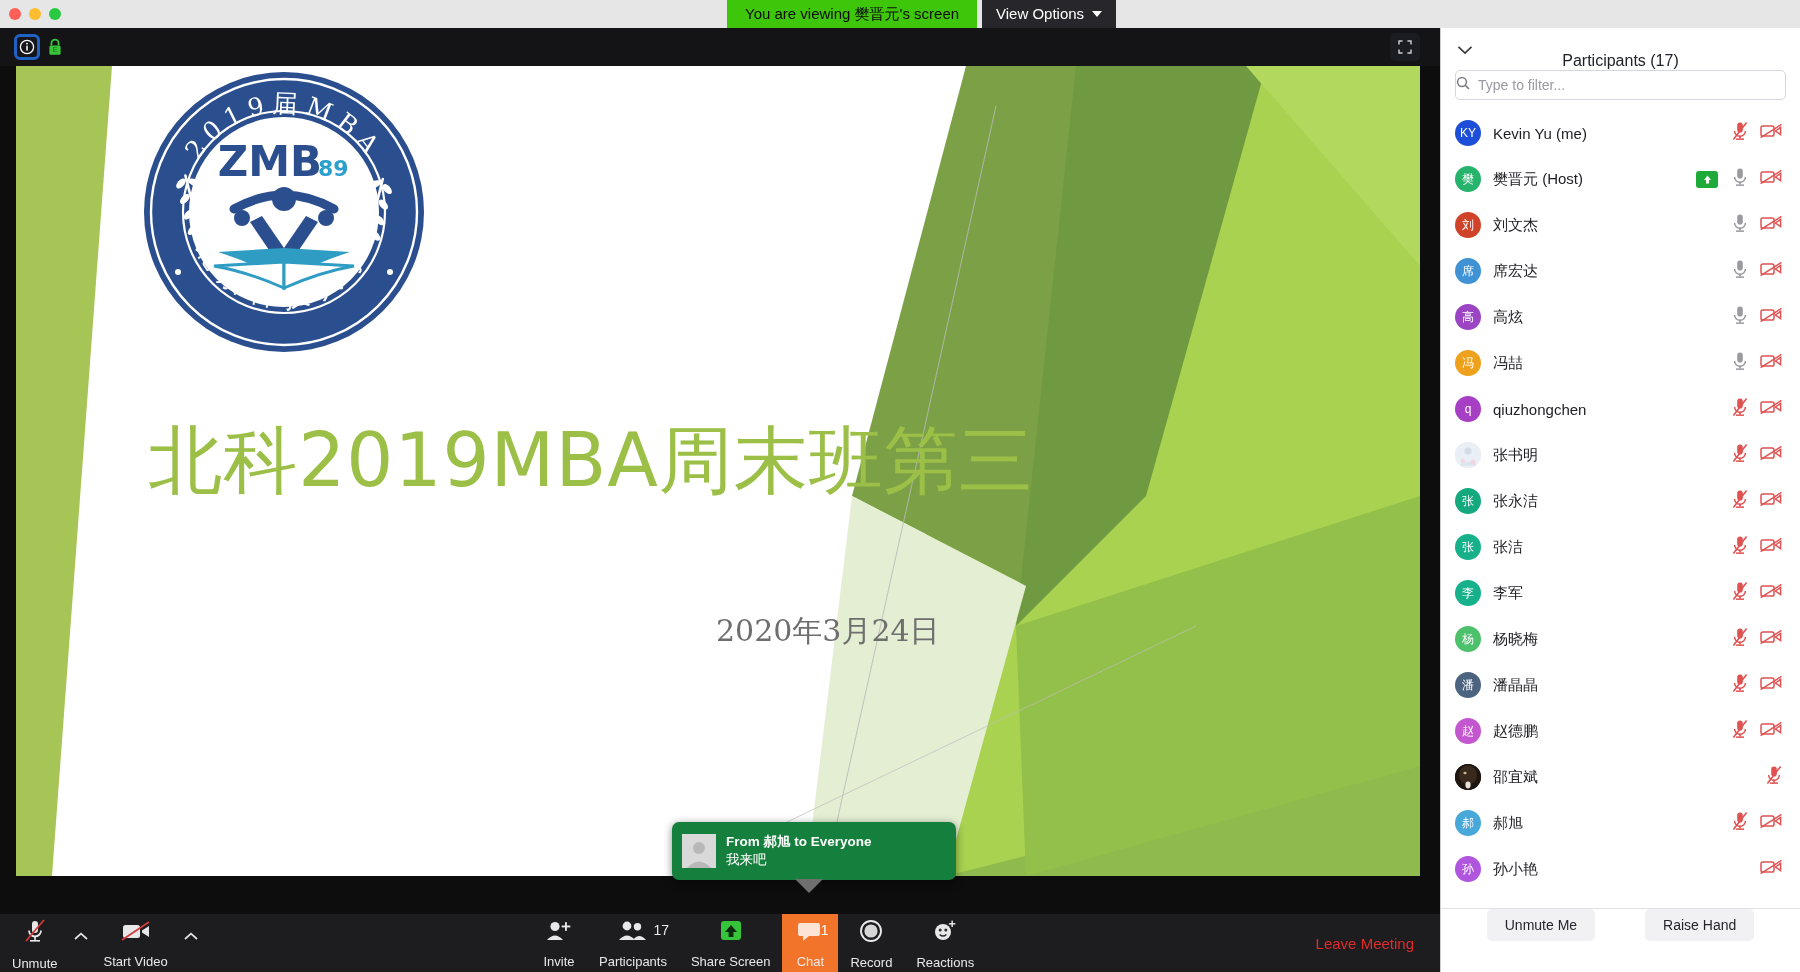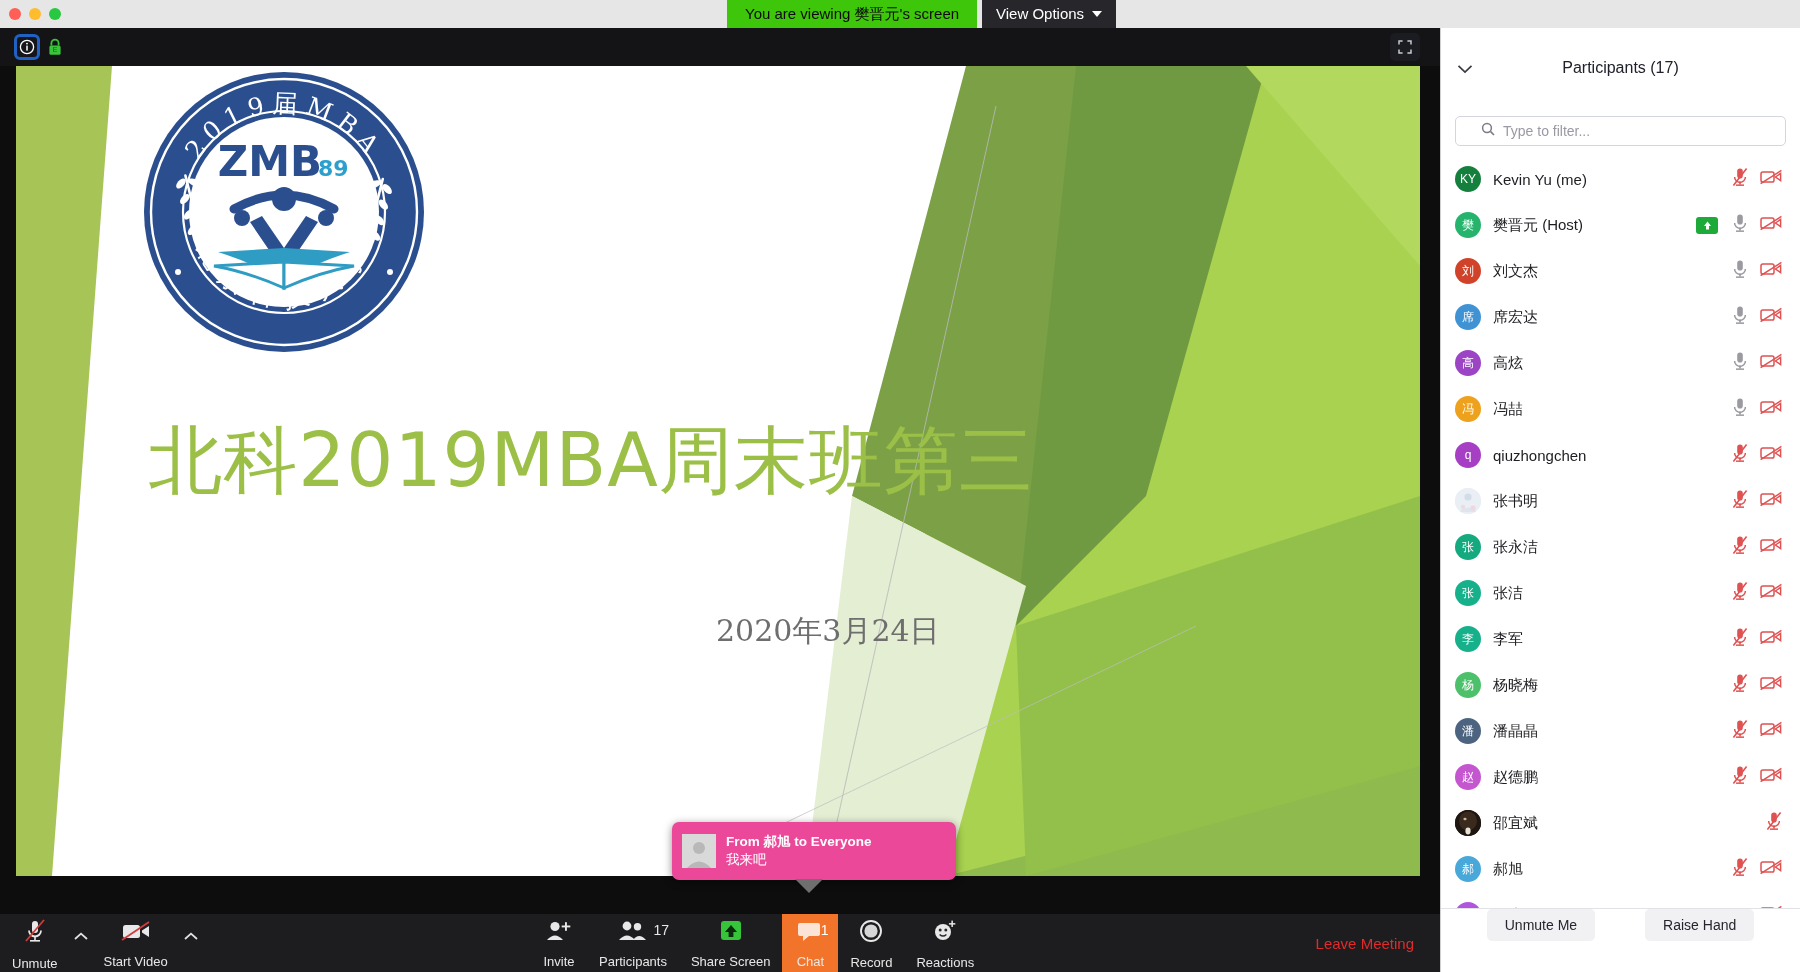--- a/index.html
+++ b/index.html
@@ -81,21 +81,21 @@
   .slide-title .ln2 { display: block; }
   .slide-date {
     position: absolute; left: 700px; top: 545px; width: 390px;
     color: #6e6e6e; font-size: 30px;
     font-family: "DejaVu Serif", "Liberation Serif", serif;
   }
 
   
   .chat-toast {
     position: absolute; left: 672px; top: 822px; width: 284px; height: 58px;
-    background: #ec4899; border-radius: 7px;
+    background: #15803d; border-radius: 7px;
     box-shadow: 0 2px 8px rgba(0,0,0,.45);
     display: flex; align-items: center; padding: 0 10px; gap: 10px;
     z-index: 40;
   }
   .chat-toast .thumb {
     width: 34px; height: 34px; background: #d9d9d9; flex: 0 0 34px;
     display: flex; align-items: flex-end; justify-content: center; overflow: hidden;
   }
   .chat-toast .meta { color: #fff; line-height: 1.35; }
   .chat-toast .from { font-size: 13.5px; font-weight: bold; }
@@ -136,30 +136,30 @@
   }
 
   
   .panel {
     position: absolute; left: 1440px; top: 28px; width: 360px; height: 944px;
     background: #fff; border-left: 1px solid #cfcfcf;
     display: flex; flex-direction: column;
   }
   .panel-head {
     position: relative; height: 42px; flex: 0 0 42px;
-    display: flex; align-items: center; justify-content: center; margin-top: 19px;
+    display: flex; align-items: flex-end; justify-content: center;
   }
   .panel-head .ttl { font-size: 16px; color: #20212b; }
   .panel-chev {
     position: absolute; left: 16px; top: 13px; cursor: pointer;
   }
   .filter-row { padding: 0 14px 10px; flex: 0 0 auto; }
   .filter-box {
     height: 30px; border: 1px solid #d4d6dd; border-radius: 5px;
-    display: flex; align-items: center; gap: 8px; padding: 0 25px; margin-top: 27px;
+    display: flex; align-items: center; gap: 8px; padding: 0 0;
   }
   .filter-box input {
     border: 0; outline: 0; flex: 1; font-size: 14px; color: #2b2b2b;
     font-family: "Liberation Sans", sans-serif; background: transparent;
   }
   .filter-box input::placeholder { color: #9a9aa3; }
 
   .plist { flex: 1 1 auto; overflow: hidden; }
   .prow {
     height: 46px; display: flex; align-items: center; padding: 0 18px 0 14px;
@@ -456,21 +456,21 @@
             <circle cx="6" cy="6" r="4.4" fill="none" stroke="#7b7b85" stroke-width="1.5"></circle>
             <line x1="9.4" y1="9.4" x2="13" y2="13" stroke="#7b7b85" stroke-width="1.6"></line>
           </svg>
         </span>
         <input type="text" placeholder="Type to filter..." style="">
       </div>
     </div>
 
     <div class="plist" id="plist">
         <div class="prow">
-          <div class="avatar" style="background: #15803d;">KY</div>
+          <div class="avatar" style="background: #1d4ed8;">KY</div>
           <div class="pname">Kevin Yu (me)</div>
           <div class="picons">
             <span><svg width="16" height="20" viewBox="0 0 16 20">
     <rect x="5.2" y="1.6" width="5.6" height="10" rx="2.8" fill="#e05252"></rect>
     <path d="M2.6 10a5.4 5.4 0 0 0 10.8 0" stroke="#e05252" stroke-width="1.5" fill="none"></path>
     <rect x="7.2" y="14.4" width="1.6" height="3.2" fill="#e05252"></rect>
     <rect x="4" y="17.4" width="8" height="1.5" fill="#e05252"></rect>
                 <line x1="1.4" y1="18.6" x2="14.6" y2="1.4" stroke="#e05252" stroke-width="1.6"></line>
               </svg></span>
             <span><svg width="22" height="16" viewBox="0 0 22 16">

